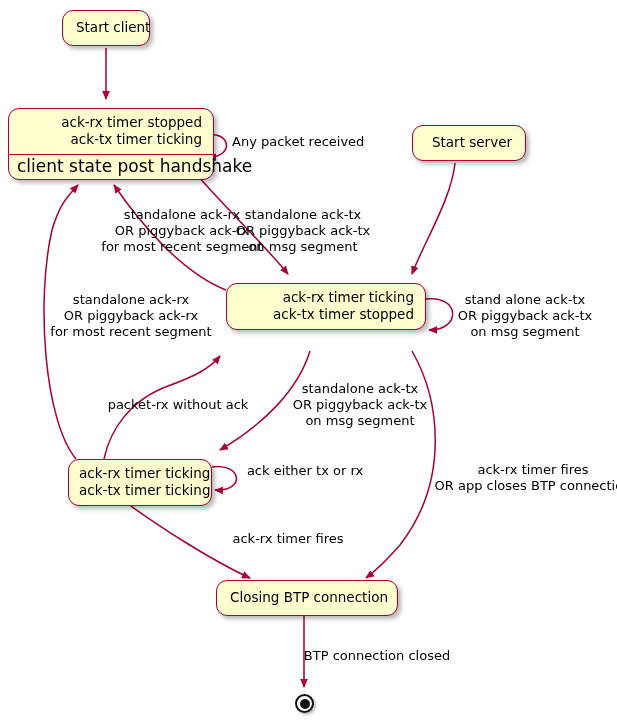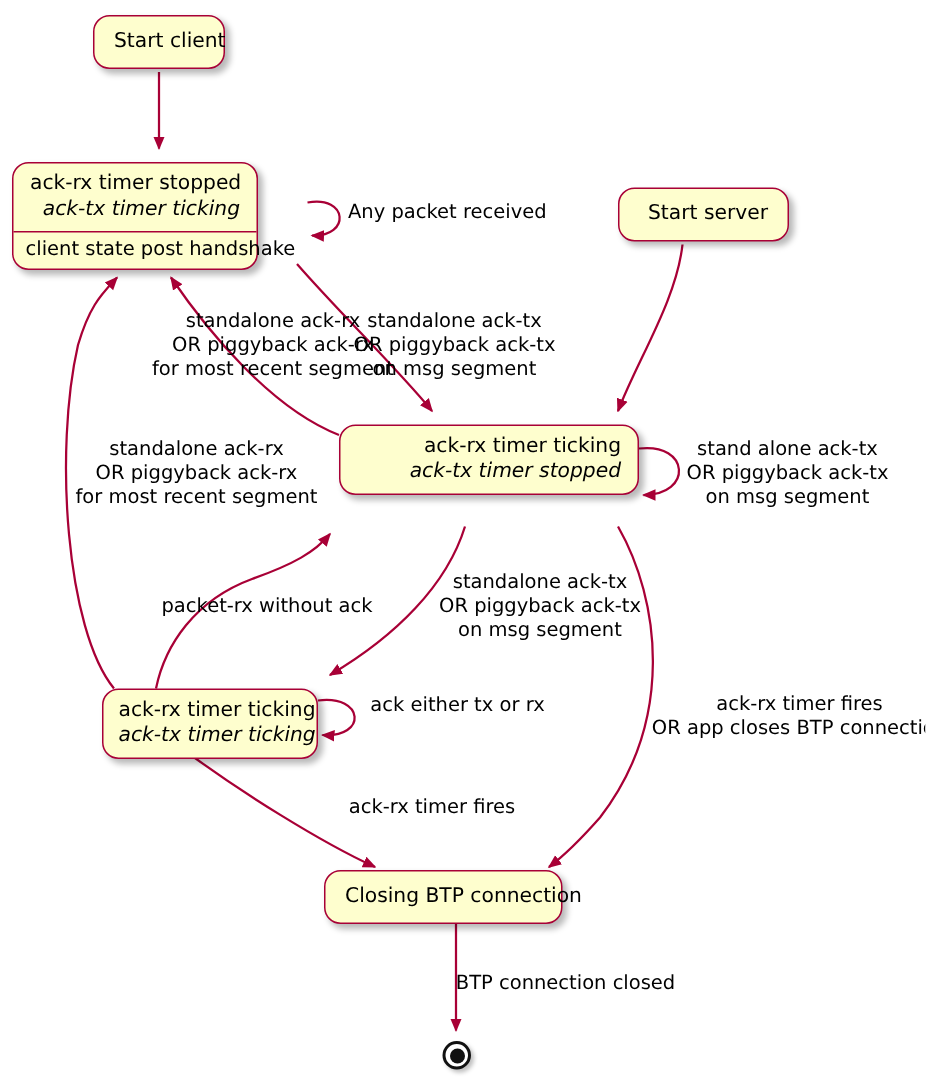--- a/index.html
+++ b/index.html
@@ -37,27 +37,26 @@
   .node-title {
     text-align: right;
     color: #000000;
     font-size: 13.5px;
     line-height: 17px;
     padding: 5px 11px 6px 11px;
     white-space: nowrap;
   }
   .node-title .line2 {
     display: block;
-    font-style: italic;
   }
   .node-desc {
     border-top: 1.5px solid #A80036;
     text-align: left;
     color: #000000;
-    font-size: 13px;
+    font-size: 17px;
     line-height: 17px;
     padding: 3px 8px 4px 8px;
     white-space: nowrap;
   }
   .simple-node .node-title {
     padding: 8px 13px 9px 13px;
   }
   .two-line-simple .node-title {
     padding: 5px 10px 6px 10px;
     text-align: left;
@@ -132,21 +131,21 @@
       <path d="M120,498 C160,528 215,562 250,578" marker-end="url(#arrowhead)"></path>
 
       <path d="M304,616 L304,687" marker-end="url(#arrowhead)"></path>
     </g>
   </svg>
 
   <div class="state-node simple-node" style="left:62px; top:10px; width:88px;">
     <div class="node-title">Start client</div>
   </div>
 
-  <div class="state-node" style="left:8px; top:108px; width:164px;">
+  <div class="state-node" style="left:8px; top:108px; width:206px;">
     <div class="node-title">
       <span>ack-rx timer stopped</span>
       <span class="line2">ack-tx timer ticking</span>
     </div>
     <div class="node-desc">client state post handshake</div>
   </div>
 
   <div class="state-node simple-node" style="left:412px; top:125px; width:114px;">
     <div class="node-title">Start server</div>
   </div>
@@ -158,21 +157,21 @@
     </div>
   </div>
 
   <div class="state-node two-line-simple" style="left:68px; top:459px; width:144px;">
     <div class="node-title">
       <span>ack-rx timer ticking</span>
       <span class="line2">ack-tx timer ticking</span>
     </div>
   </div>
 
-  <div class="state-node simple-node" style="left:216px; top:580px; width:159px;">
+  <div class="state-node simple-node" style="left:216px; top:580px; width:182px;">
     <div class="node-title">Closing BTP connection</div>
   </div>
 
   <div class="final-state" style="left:295px; top:694px; width:19px; height:19px;">
     <div class="final-outer"></div>
     <div class="final-inner"></div>
   </div>
 
   <div class="edge-label left" style="left:232px; top:134px;text-align:center;">
     <div>Any packet received</div>

